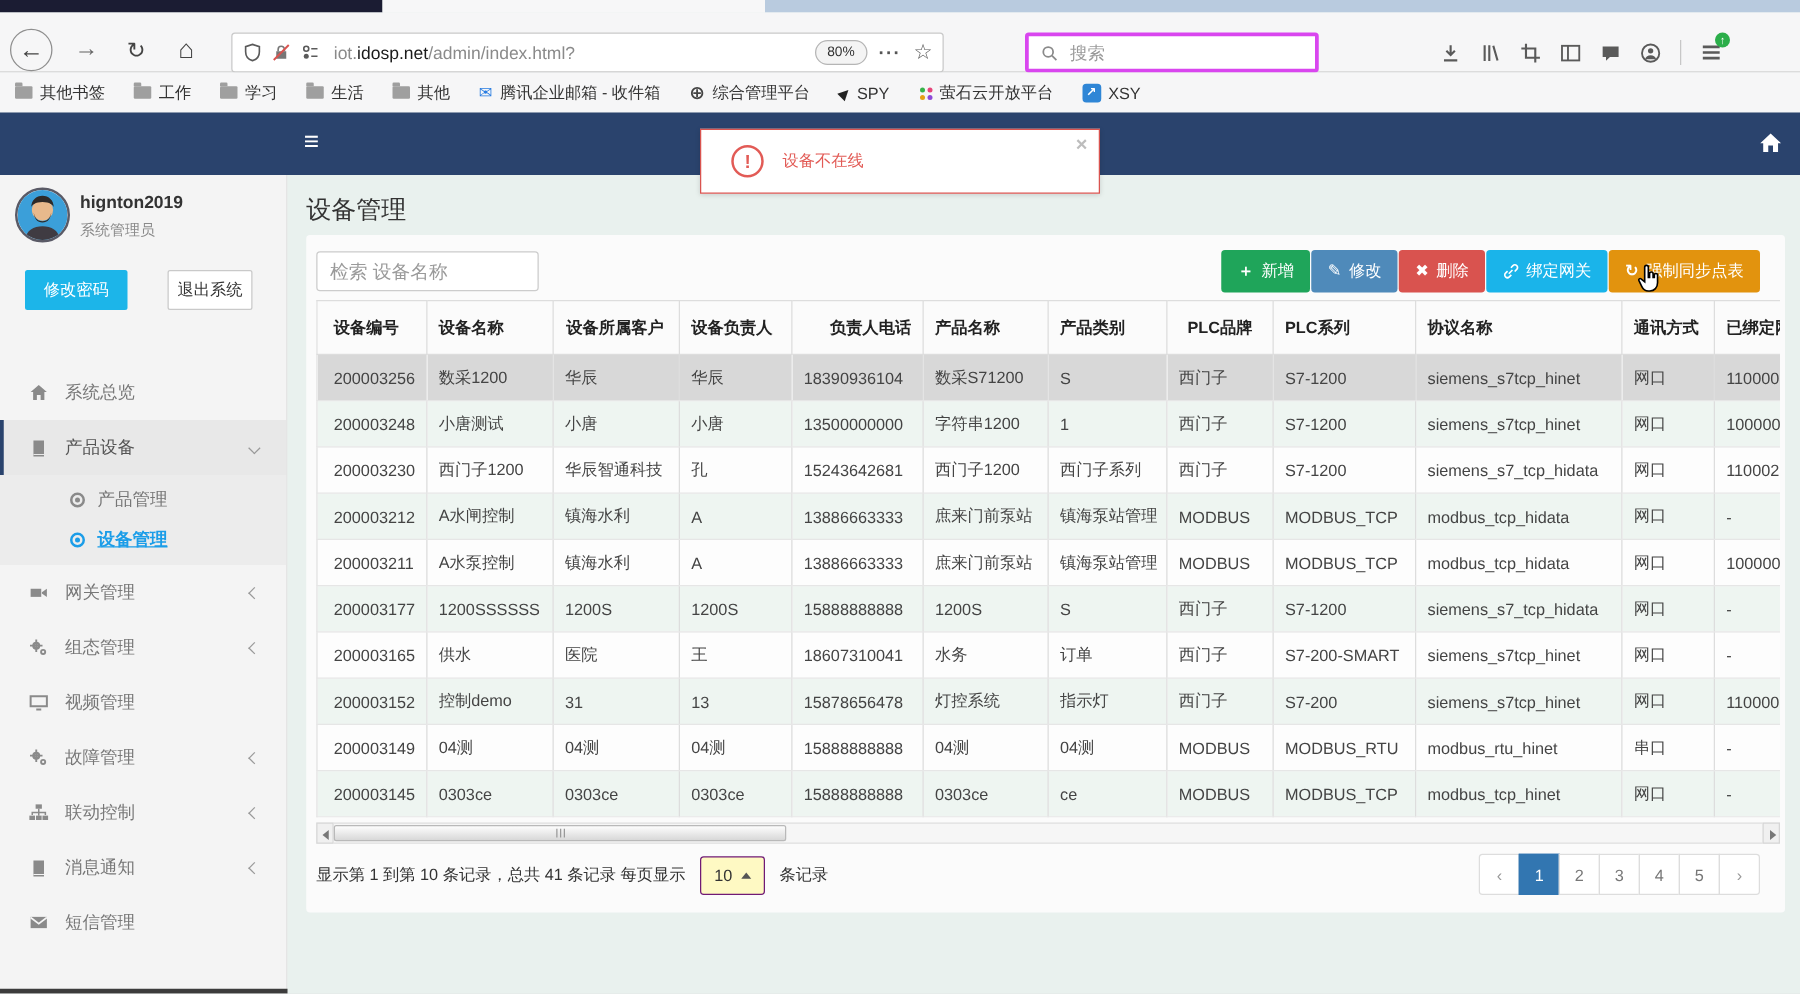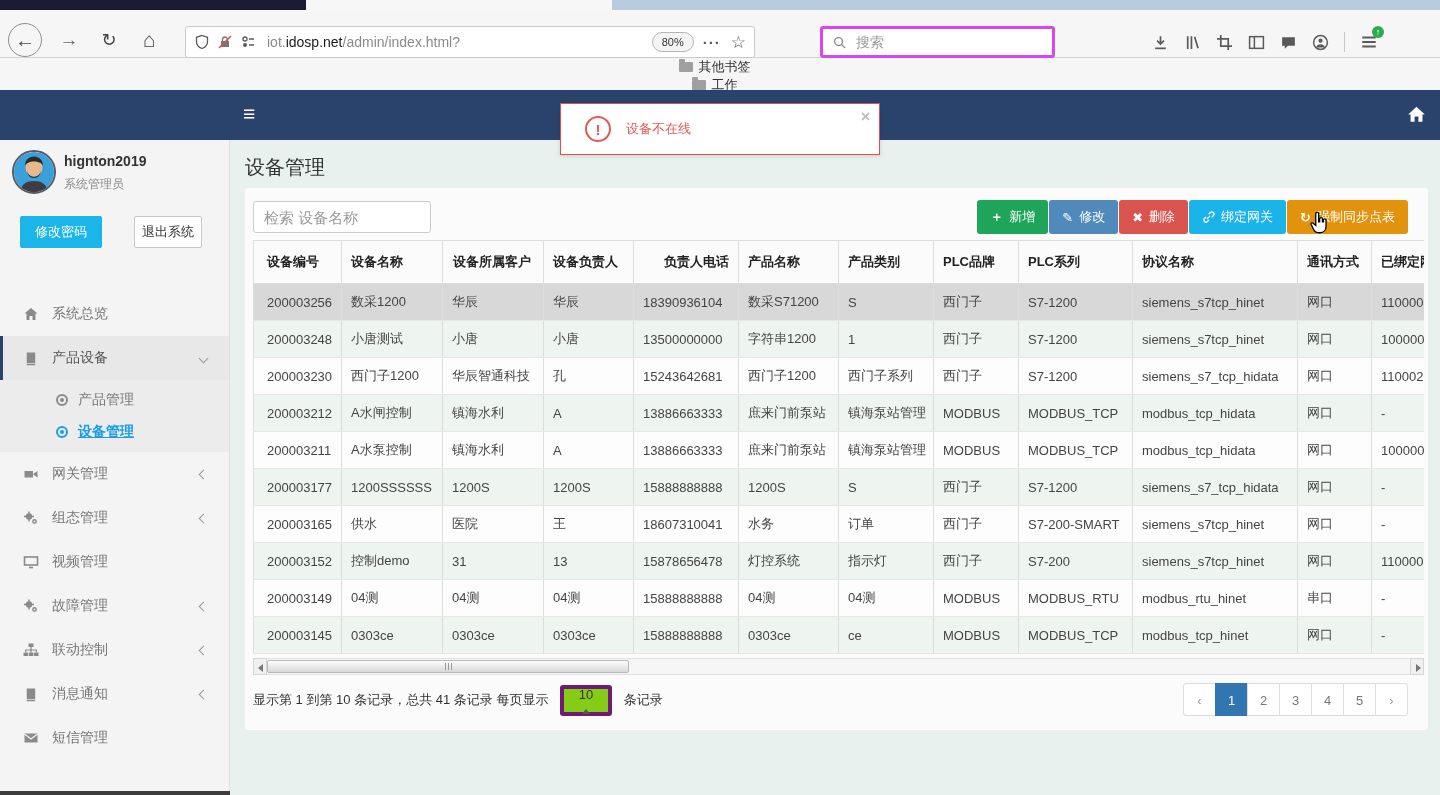--- a/index.html
+++ b/index.html
@@ -40,21 +40,21 @@
   .searchbox input::placeholder{color:#9a9a9a;}
 
   .right-icons{position:absolute;left:1152px;top:16px;height:32px;display:flex;align-items:center;gap:15px;}
   .right-icons .ic{display:inline-flex;}
   .sep{width:1px;height:20px;background:#c7c7c7;}
   .menuwrap{position:relative;display:inline-flex;}
   .badge{position:absolute;right:-6px;top:-7px;width:12px;height:12px;border-radius:50%;
     background:#2bae4a;color:#fff;font-size:9px;line-height:12px;text-align:center;font-weight:bold;}
 
   .bookmarksbar{position:absolute;left:0;top:58px;width:1440px;height:32px;background:#f6f6f7;
-    display:flex;align-items:center;padding-left:12px;flex-direction:column;}
+    display:flex;align-items:center;padding-left:12px;}
   .bm{display:flex;align-items:center;margin-right:23px;font-size:13px;color:#333;white-space:nowrap;}
   .bm .bmi{margin-right:6px;display:inline-flex;align-items:center;}
   .folder{width:14px;height:10px;background:#9f9f9f;border-radius:1px;position:relative;display:inline-block;}
   .folder:before{content:'';position:absolute;top:-3px;left:0;width:6px;height:3px;background:#9f9f9f;
     border-radius:1px 1px 0 0;}
   .glyphic{font-size:13px;font-weight:bold;}
   .dart{display:inline-block;transform:rotate(-45deg);color:#222;font-size:11px;}
   .dots4{width:11px;height:11px;position:relative;display:inline-block;}
   .dots4:before{content:'';position:absolute;left:1px;top:1px;width:4px;height:4px;border-radius:50%;
     background:#37b34a;box-shadow:6px 0 0 #e6457a,0 6px 0 #e6a117,6px 6px 0 #8e4ad8;}
@@ -136,22 +136,22 @@
   .arr.left:before{left:4px;border-right:5px solid #777;}
   .arr.right:before{left:5px;border-left:5px solid #777;}
   .track{flex:1;height:17px;background:#f6f6f6;border-top:1px solid #e0e0e0;border-bottom:1px solid #e0e0e0;
     position:relative;}
   .thumb{position:absolute;left:0;top:1px;width:362px;height:13px;background:linear-gradient(#fdfdfd,#d8d8d8);
     border:1px solid #b9b9b9;border-radius:2px;display:flex;align-items:center;justify-content:center;gap:2px;}
   .thumb i{width:1px;height:7px;background:#999;}
 
   .tfooter{position:absolute;left:8px;top:494px;width:1155px;height:40px;font-size:13px;color:#333;}
   .summary{line-height:36px;}
-  .pagesize{display:inline-flex;width:52px;height:31px;border:4px solid #701a75;border-radius:3px;
-    background:#84cc16;align-items:center;justify-content:center;gap:7px;vertical-align:middle;margin:0 8px;flex-direction:column;}
+  .pagesize{display:inline-flex;width:52px;height:31px;border:1px solid #701a75;border-radius:3px;
+    background:#fef9c3;align-items:center;justify-content:center;gap:7px;vertical-align:middle;margin:0 8px;}
   .pagesize b{font-weight:normal;color:#333;}
   .caret-up{width:0;height:0;border-left:4px solid transparent;border-right:4px solid transparent;
     border-bottom:5px solid #555;}
   .pagination{position:absolute;right:0;top:1px;list-style:none;margin:0;padding:0;display:flex;}
   .pagination li{min-width:33px;height:33px;line-height:33px;text-align:center;border:1px solid #ddd;
     margin-left:-1px;background:#fff;color:#777;font-size:13px;padding:0 4px;}
   .pagination li:first-child{border-radius:3px 0 0 3px;color:#999;}
   .pagination li:last-child{border-radius:0 3px 3px 0;color:#999;}
   .pagination li.on{background:#3276b1;border-color:#3276b1;color:#fff;}
 
@@ -486,21 +486,21 @@
         <table>
           <thead>
               <tr>
                 <th style="width: 88px;">设备编号</th>
                 <th style="width: 101px;">设备名称</th>
                 <th style="width: 101px; padding-left: 10px;">设备所属客户</th>
                 <th style="width: 90px;">设备负责人</th>
                 <th style="width: 105px; text-align: right;">负责人电话</th>
                 <th style="width: 100px;">产品名称</th>
                 <th style="width: 95px;">产品类别</th>
-                <th style="width: 85px;">PLC品牌</th>
+                <th style="width: 85px; text-align: center;">PLC品牌</th>
                 <th style="width: 114px;">PLC系列</th>
                 <th style="width: 165px;">协议名称</th>
                 <th style="width: 74px;">通讯方式</th>
                 <th style="width: 140px;">已绑定网关</th>
               </tr>
             </thead>
           <tbody>
               <tr class="sel">
                 <td>200003256</td>
                 <td>数采1200</td>

